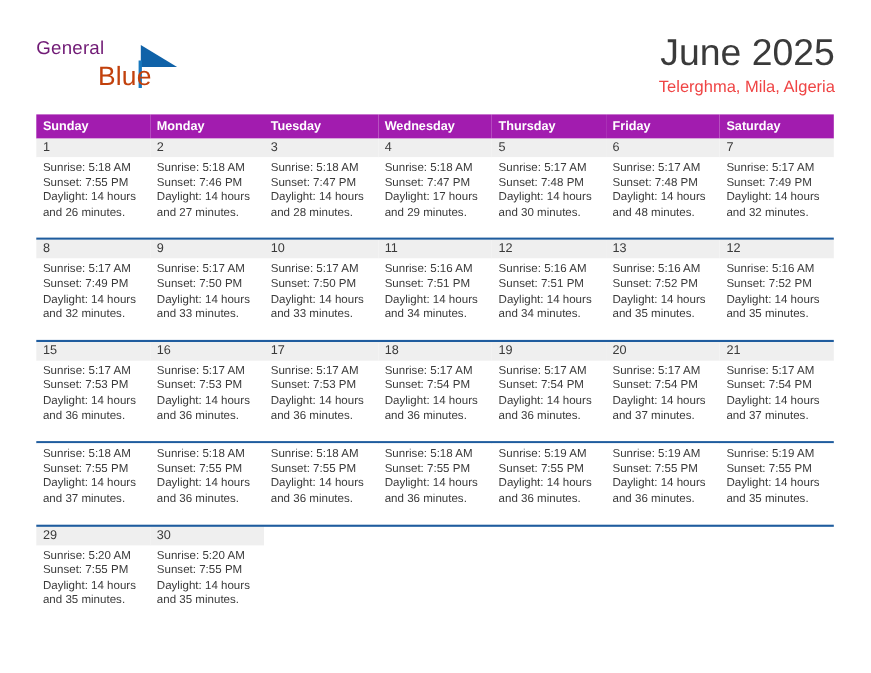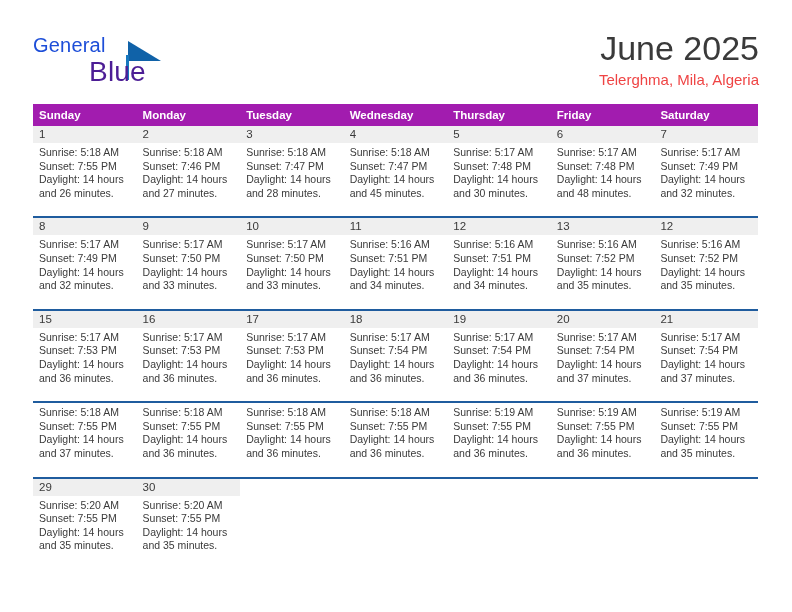--- a/index.html
+++ b/index.html
@@ -35,32 +35,32 @@
     position: absolute;
     left: 33px;
     top: 34px;
     width: 180px;
     height: 52px;
   }
   .logo-general {
     position: absolute;
     left: 0;
     top: 0;
-    font-size: 20px;
+    font-size: 17px;
     letter-spacing: 0.2px;
-    color: #1d4ed8;
+    color: #701a75;
     font-family: "Liberation Sans", sans-serif;
   }
   .logo-blue {
     position: absolute;
     left: 56px;
     top: 22px;
-    font-size: 28px;
+    font-size: 24px;
     letter-spacing: 0.2px;
-    color: #4c1d95;
+    color: #c2410c;
     font-family: "Liberation Sans", sans-serif;
   }
   .logo-triangle {
     position: absolute;
     left: 95px;
     top: 7px;
     width: 0;
     height: 0;
     border-left: 33px solid #1062a8;
     border-top: 20px solid transparent;
@@ -220,21 +220,21 @@
           <div class="daylight-line">Daylight: 14 hours and 27 minutes.</div>
         </td>
         <td>
           <div class="detail-line">Sunrise: 5:18 AM</div>
           <div class="detail-line">Sunset: 7:47 PM</div>
           <div class="daylight-line">Daylight: 14 hours and 28 minutes.</div>
         </td>
         <td>
           <div class="detail-line">Sunrise: 5:18 AM</div>
           <div class="detail-line">Sunset: 7:47 PM</div>
-          <div class="daylight-line">Daylight: 14 hours and 45 minutes.</div>
+          <div class="daylight-line">Daylight: 17 hours and 29 minutes.</div>
         </td>
         <td>
           <div class="detail-line">Sunrise: 5:17 AM</div>
           <div class="detail-line">Sunset: 7:48 PM</div>
           <div class="daylight-line">Daylight: 14 hours and 30 minutes.</div>
         </td>
         <td>
           <div class="detail-line">Sunrise: 5:17 AM</div>
           <div class="detail-line">Sunset: 7:48 PM</div>
           <div class="daylight-line">Daylight: 14 hours and 48 minutes.</div>

